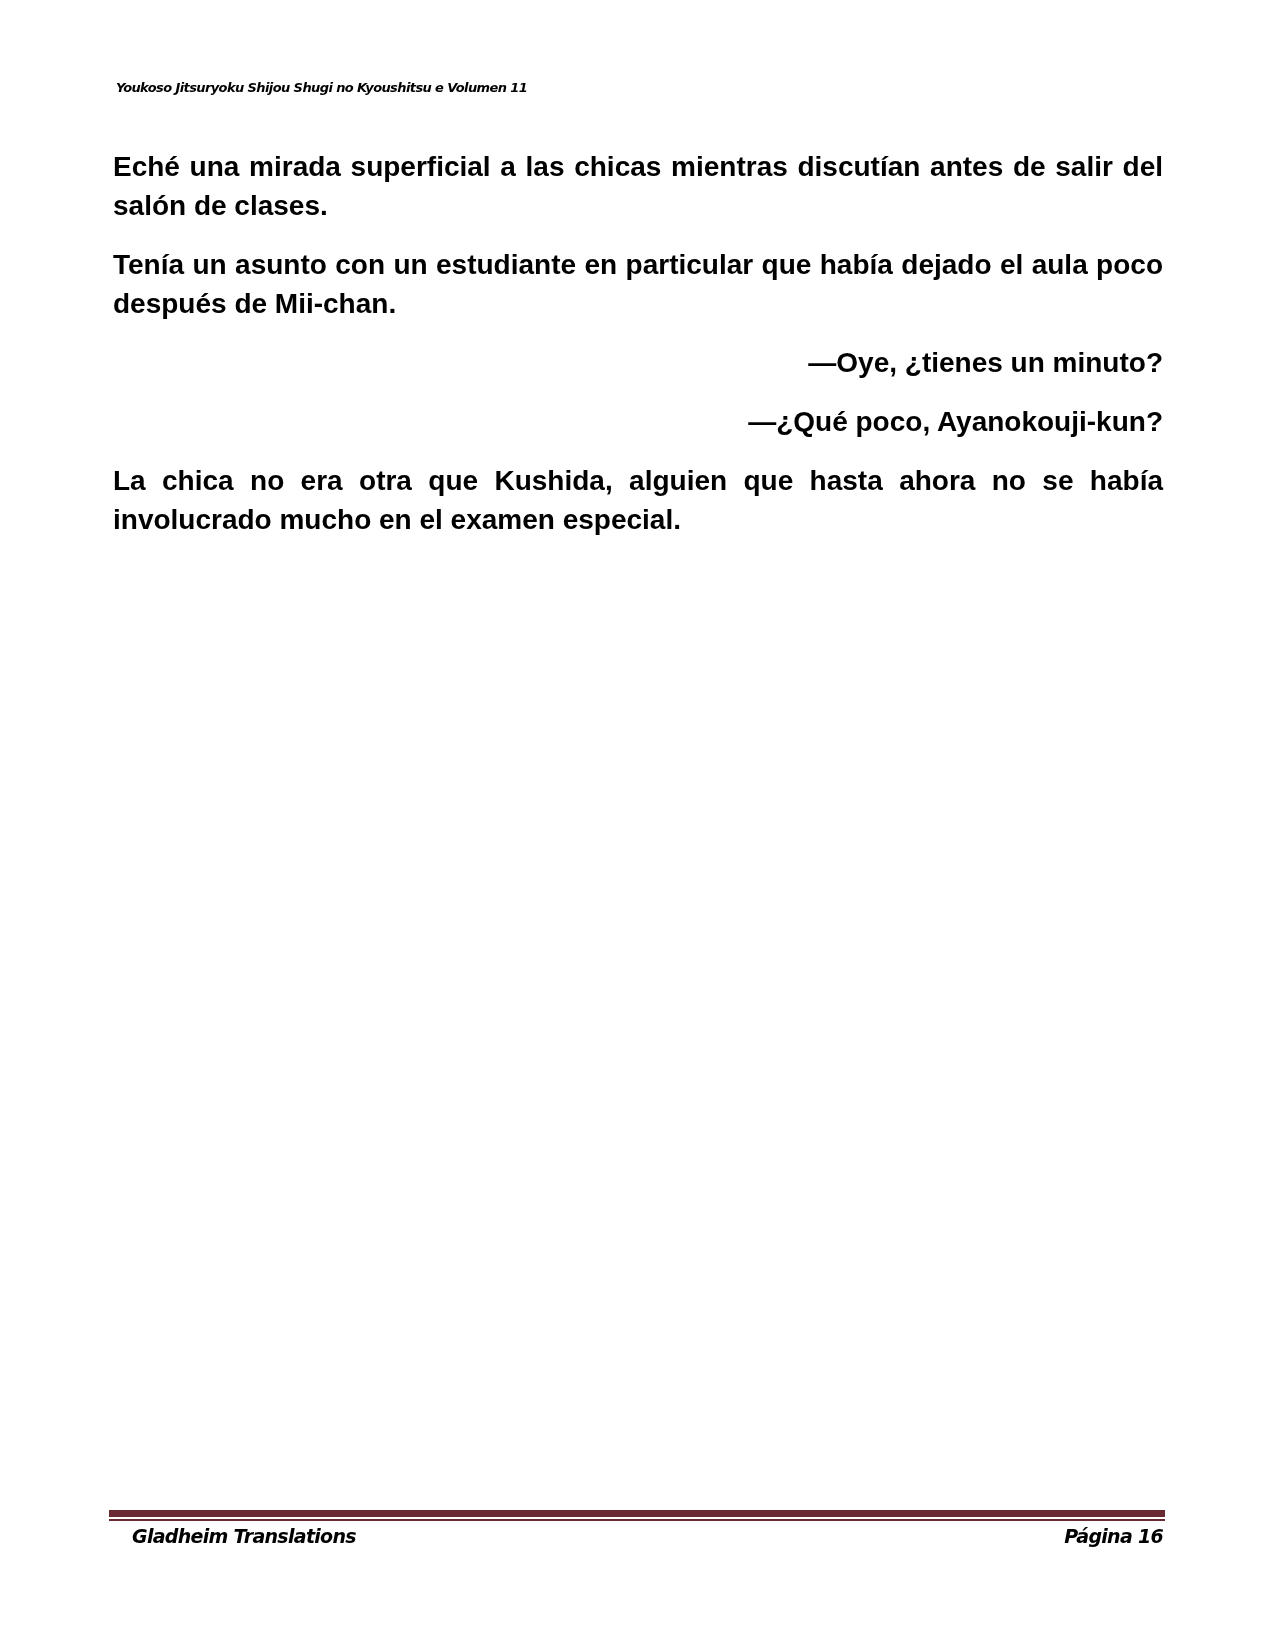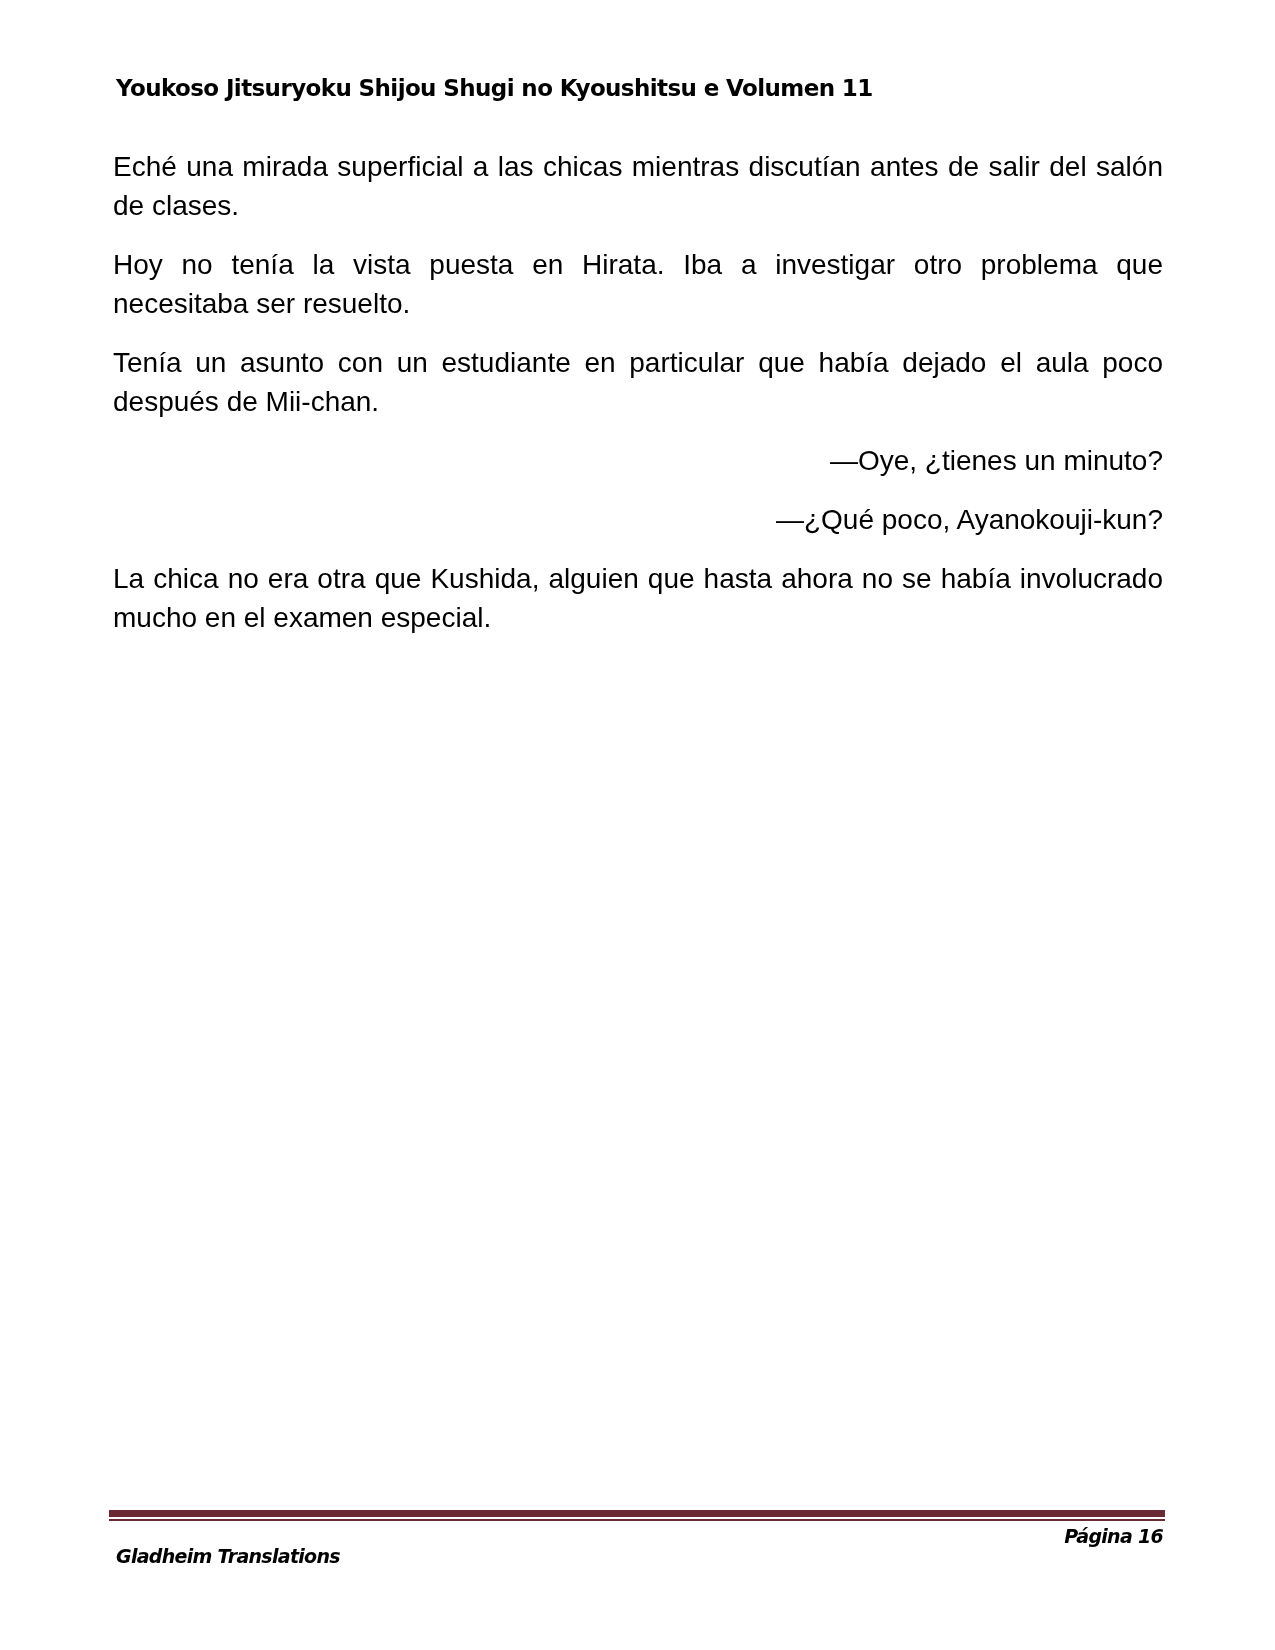--- a/index.html
+++ b/index.html
@@ -14,32 +14,34 @@
     overflow: hidden;
     font-family: "Liberation Sans", sans-serif;
     color: #000000;
   }
   .page-header {
     position: absolute;
     left: 116px;
     top: 76px;
     font-family: "DejaVu Sans", sans-serif;
     font-weight: bold;
-    font-size: 23px;
+    font-style: italic;
+    font-size: 13px;
     letter-spacing: -0.6px;
     line-height: 24px;
     white-space: nowrap;
   }
   .body-text {
     position: absolute;
     left: 113px;
     top: 147px;
     width: 1050px;
     font-size: 28px;
     line-height: 39px;
+    font-weight: bold;
   }
   .para {
     margin: 0 0 20px 0;
     text-align: justify;
   }
   .para.dialogue {
     text-indent: 74px;
     text-align: right;
   }
   .footer-rule {
@@ -61,31 +63,30 @@
     position: absolute;
     top: 1524px;
     font-family: "DejaVu Sans", sans-serif;
     font-weight: bold;
     font-style: italic;
     font-size: 19px;
     letter-spacing: -0.7px;
     line-height: 24px;
     white-space: nowrap;
   }
-  .footer-left { left: 116px; margin-top: 20px; }
+  .footer-left { left: 132px; }
   .footer-right { right: 112px; }
 </style>
 </head>
 <body>
 
 <div class="page-header">Youkoso Jitsuryoku Shijou Shugi no Kyoushitsu e Volumen 11</div>
 
 <div class="body-text">
   <p class="para">Eché una mirada superficial a las chicas mientras discutían antes de salir del salón de clases.</p>
-  <p class="para">Hoy no tenía la vista puesta en Hirata. Iba a investigar otro problema que necesitaba ser resuelto.</p>
   <p class="para">Tenía un asunto con un estudiante en particular que había dejado el aula poco después de Mii-chan.</p>
   <p class="para dialogue">—Oye, ¿tienes un minuto?</p>
   <p class="para dialogue">—¿Qué poco, Ayanokouji-kun?</p>
   <p class="para">La chica no era otra que Kushida, alguien que hasta ahora no se había involucrado mucho en el examen especial.</p>
 </div>
 
 <div class="footer-rule">
   <div class="thick"></div>
   <div class="thin"></div>
 </div>

